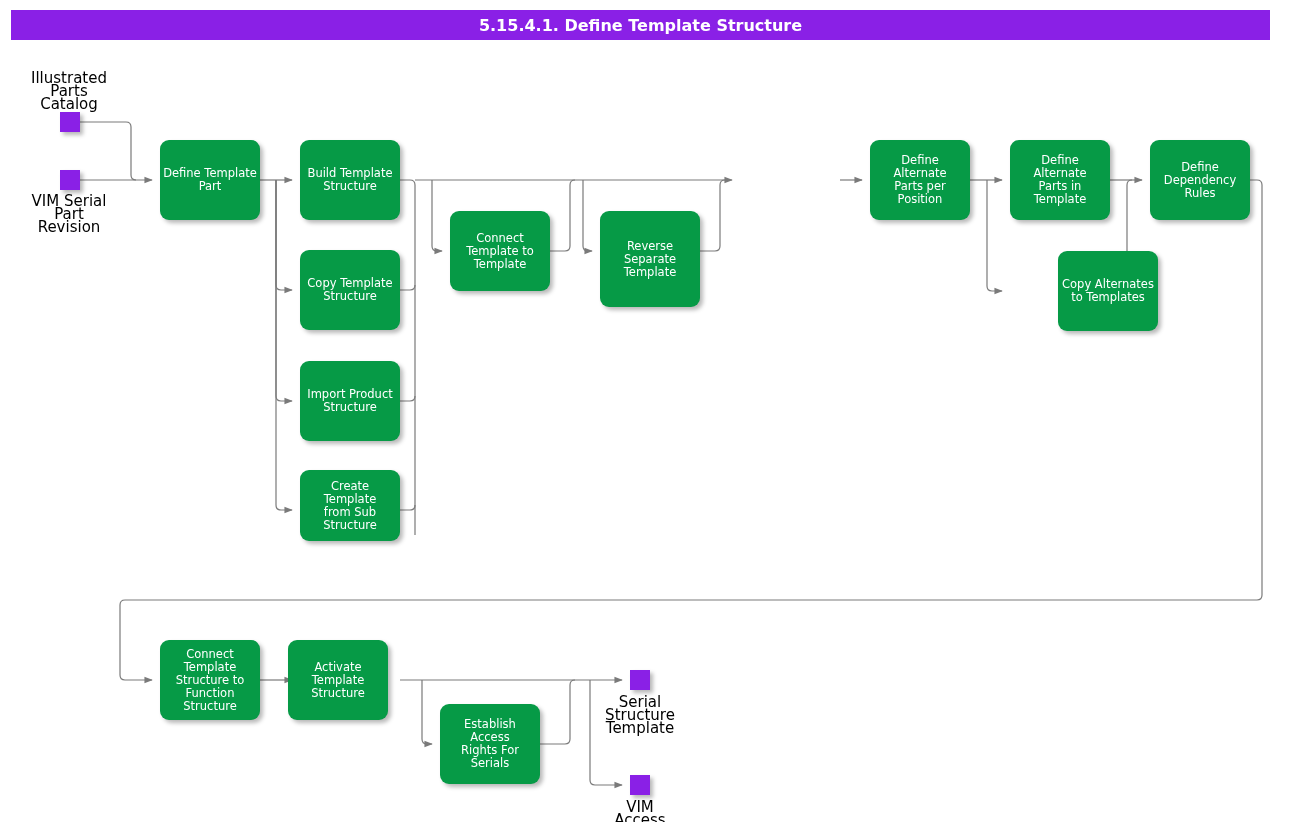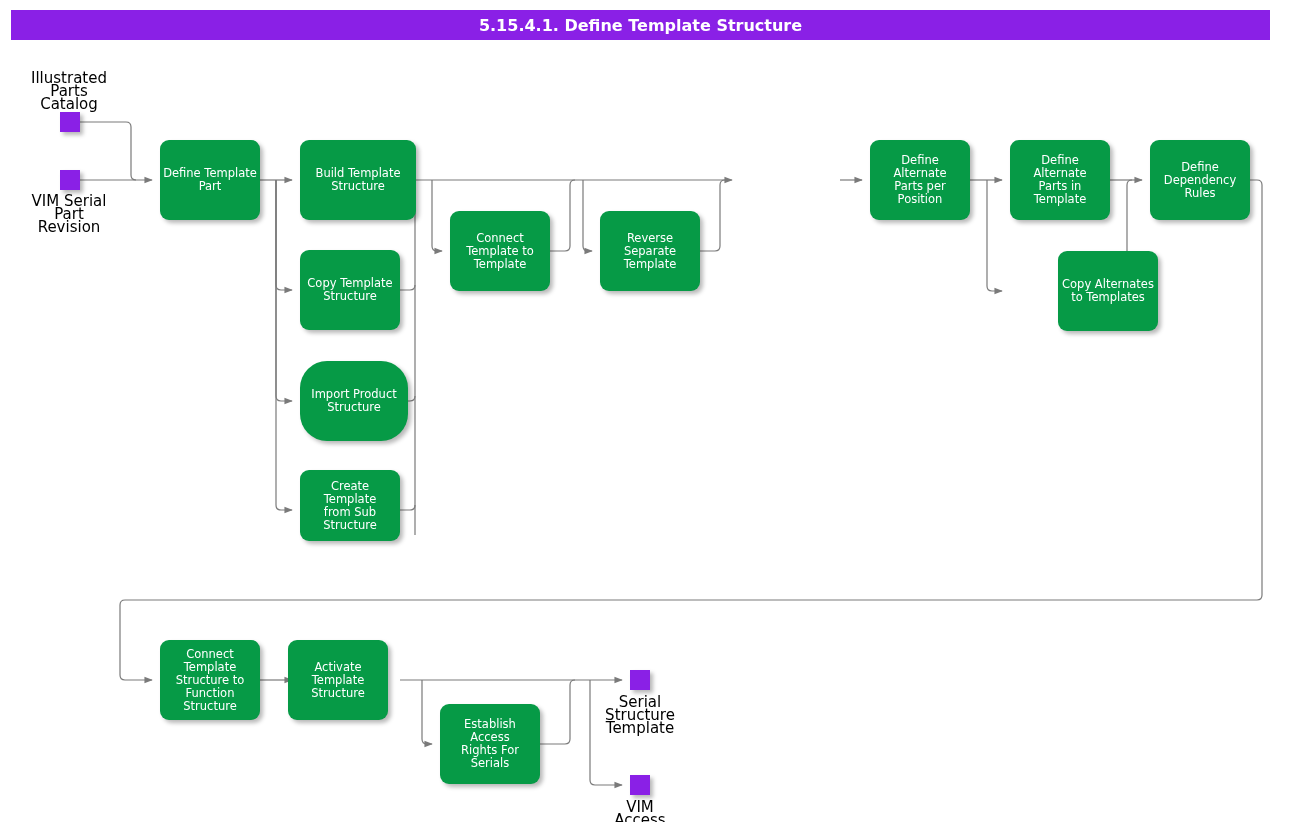--- a/index.html
+++ b/index.html
@@ -160,38 +160,38 @@
 Template</div>
 
   <div class="terminal" style="left:630px; top:775px;"></div>
   <div class="terminal-label" style="left:590px; top:801px; width:100px;">VIM
 Access
 Control</div>
 
   <div class="node" style="left:160px; top:140px; width:100px; height:80px;">Define Template
 Part</div>
 
-  <div class="node" style="left:300px; top:140px; width:116px; height:80px;">Build Template
+  <div class="node" style="left:300px; top:140px; width:100px; height:80px;">Build Template
 Structure</div>
 
   <div class="node" style="left:300px; top:250px; width:100px; height:80px;">Copy Template
 Structure</div>
 
-  <div class="node" style="left:300px; top:361px; width:108px; height:80px;border-radius:27px;">Import Product
+  <div class="node" style="left:300px; top:361px; width:100px; height:80px;">Import Product
 Structure</div>
 
   <div class="node" style="left:300px; top:470px; width:100px; height:71px;">Create Template
 from Sub
 Structure</div>
 
   <div class="node" style="left:450px; top:211px; width:100px; height:80px;">Connect
 Template to
 Template</div>
 
-  <div class="node" style="left:600px; top:211px; width:100px; height:80px;border-radius:9px;">Reverse
+  <div class="node" style="left:600px; top:211px; width:100px; height:96px;border-radius:9px;">Reverse
 Separate
 Template</div>
 
 
   <div class="node" style="left:870px; top:140px; width:100px; height:80px;">Define Alternate
 Parts per Position</div>
 
   <div class="node" style="left:1010px; top:140px; width:100px; height:80px;">Define Alternate
 Parts in Template</div>
 

